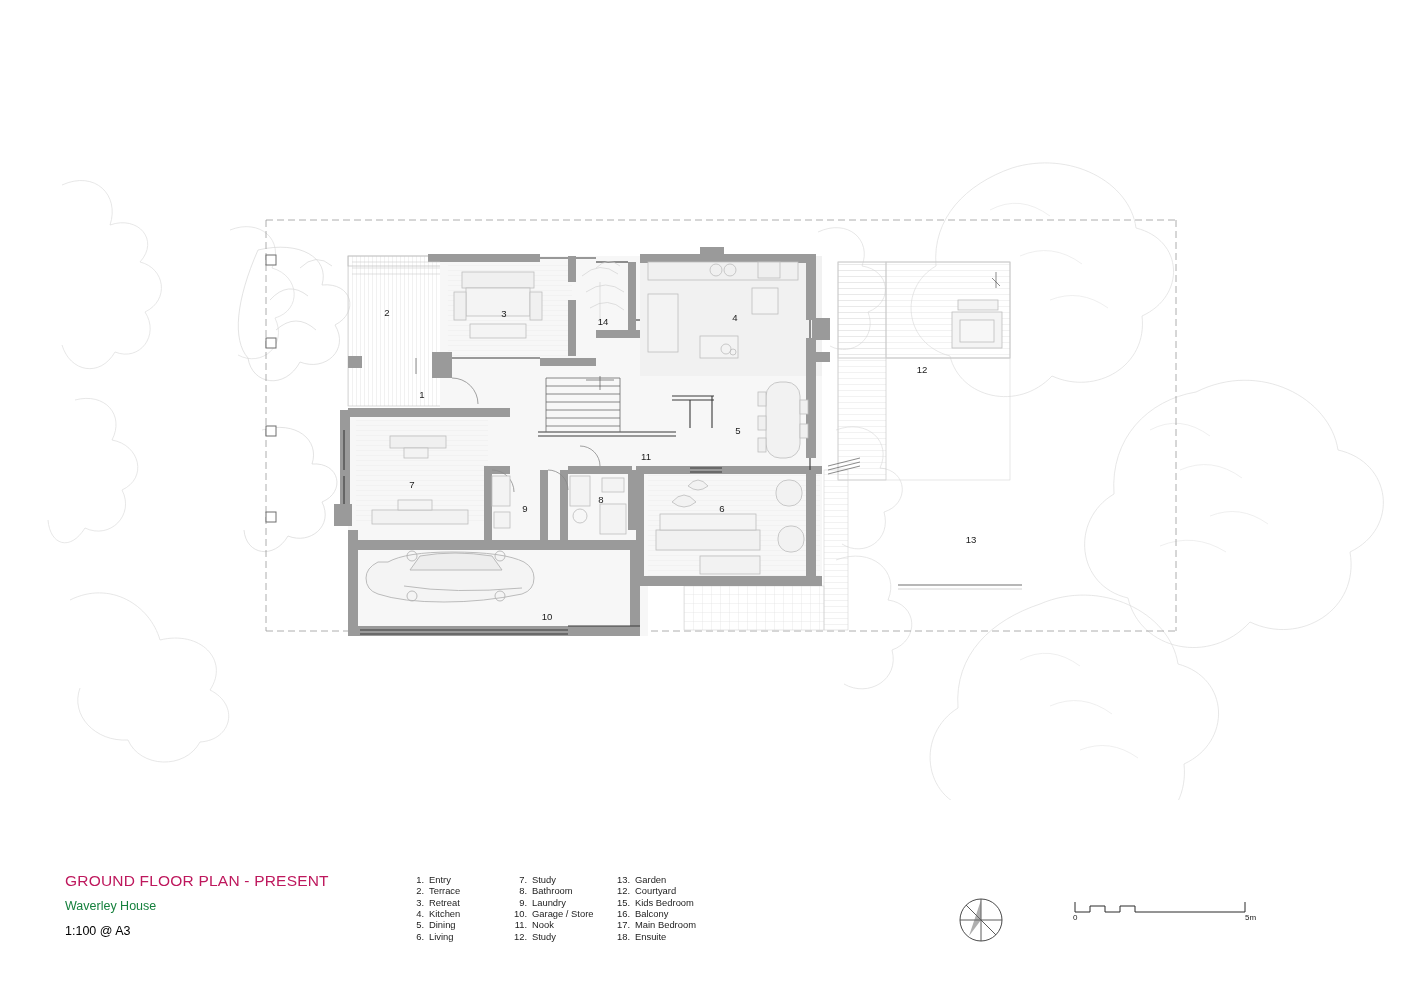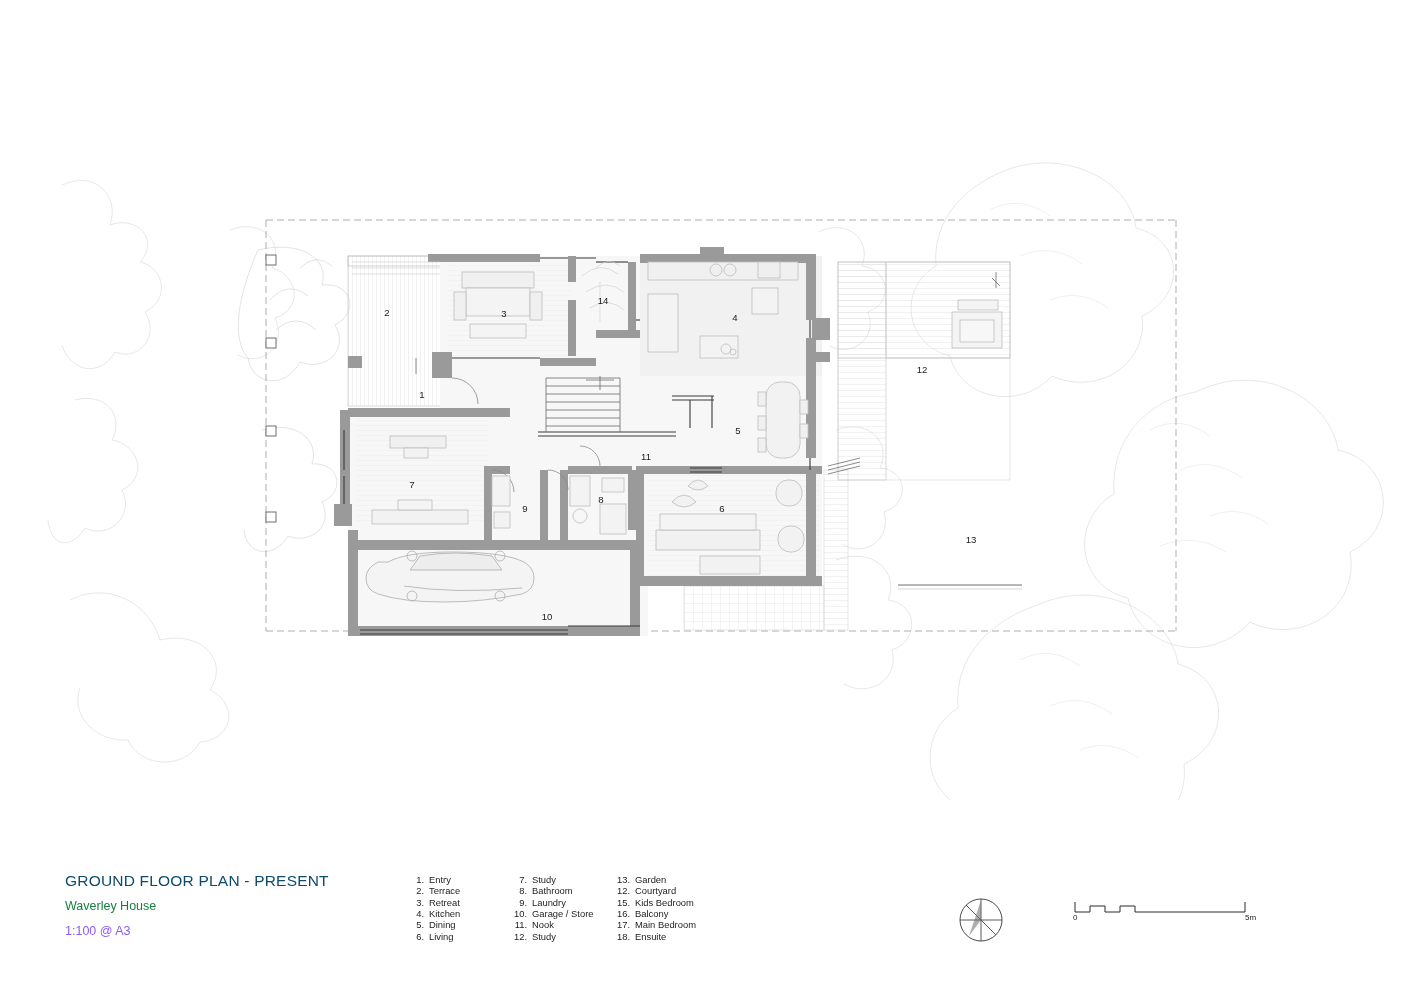--- a/index.html
+++ b/index.html
@@ -37,32 +37,32 @@
   
   .titleblock {
     position: absolute;
     left: 65px;
     top: 872px;
     width: 320px;
   }
   .title-main {
     font-size: 15.5px;
     letter-spacing: 0.2px;
-    color: #0c4a6e;
+    color: #be185d;
     white-space: nowrap;
   }
   .title-sub {
     font-size: 12.5px;
     margin-top: 9px;
     color: #15803d;
   }
   .title-scale {
     font-size: 12.5px;
     margin-top: 11px;
-    color: #8b5cf6;
+    color: #000000;
   }
 
   
   .legend {
     position: absolute;
     left: 404px;
     top: 874px;
     display: flex;
     gap: 0px;
     font-size: 9.4px;
@@ -360,21 +360,21 @@
         <path d="M586,380 L614,380 M600,376 L600,390"></path>
         <path d="M992,278 L1000,286 M996,272 L996,288"></path>
         <path d="M828,466 L860,458 M828,470 L860,462 M828,474 L860,466"></path>
         <path d="M416,358 L416,374"></path>
       </g>
     </svg>
 
     <div>
       <span class="rnum" style="left:387px; top:312px;">2</span>
       <span class="rnum" style="left:504px; top:313px;">3</span>
-      <span class="rnum" style="left:603px; top:300px;">14</span>
+      <span class="rnum" style="left:603px; top:321px;">14</span>
       <span class="rnum" style="left:735px; top:317px;">4</span>
       <span class="rnum" style="left:922px; top:369px;">12</span>
       <span class="rnum" style="left:422px; top:394px;">1</span>
       <span class="rnum" style="left:738px; top:430px;">5</span>
       <span class="rnum" style="left:646px; top:456px;">11</span>
       <span class="rnum" style="left:412px; top:484px;">7</span>
       <span class="rnum" style="left:525px; top:508px;">9</span>
       <span class="rnum" style="left:601px; top:499px;">8</span>
       <span class="rnum" style="left:722px; top:508px;">6</span>
       <span class="rnum" style="left:971px; top:539px;">13</span>

